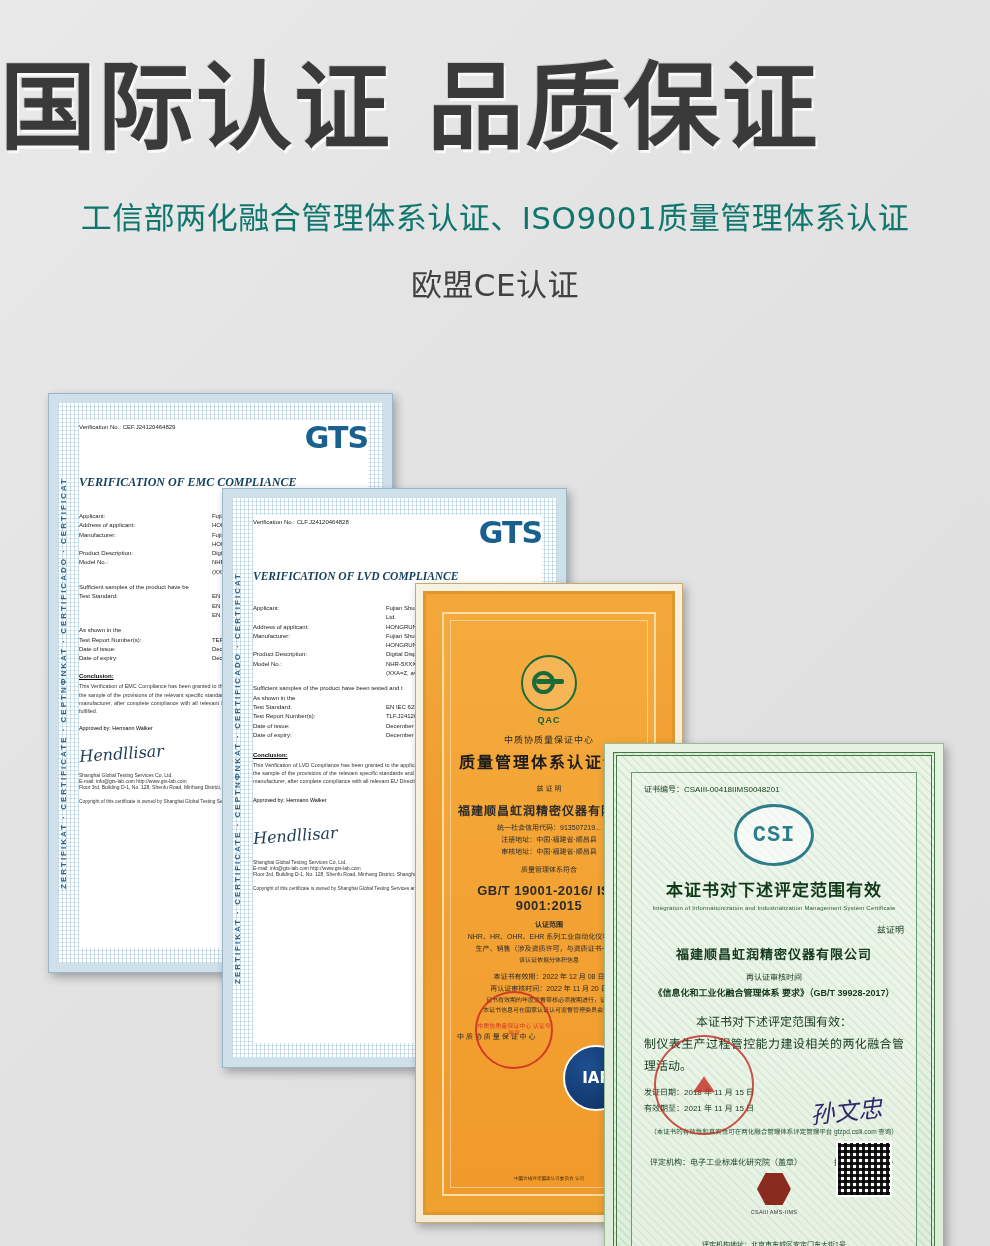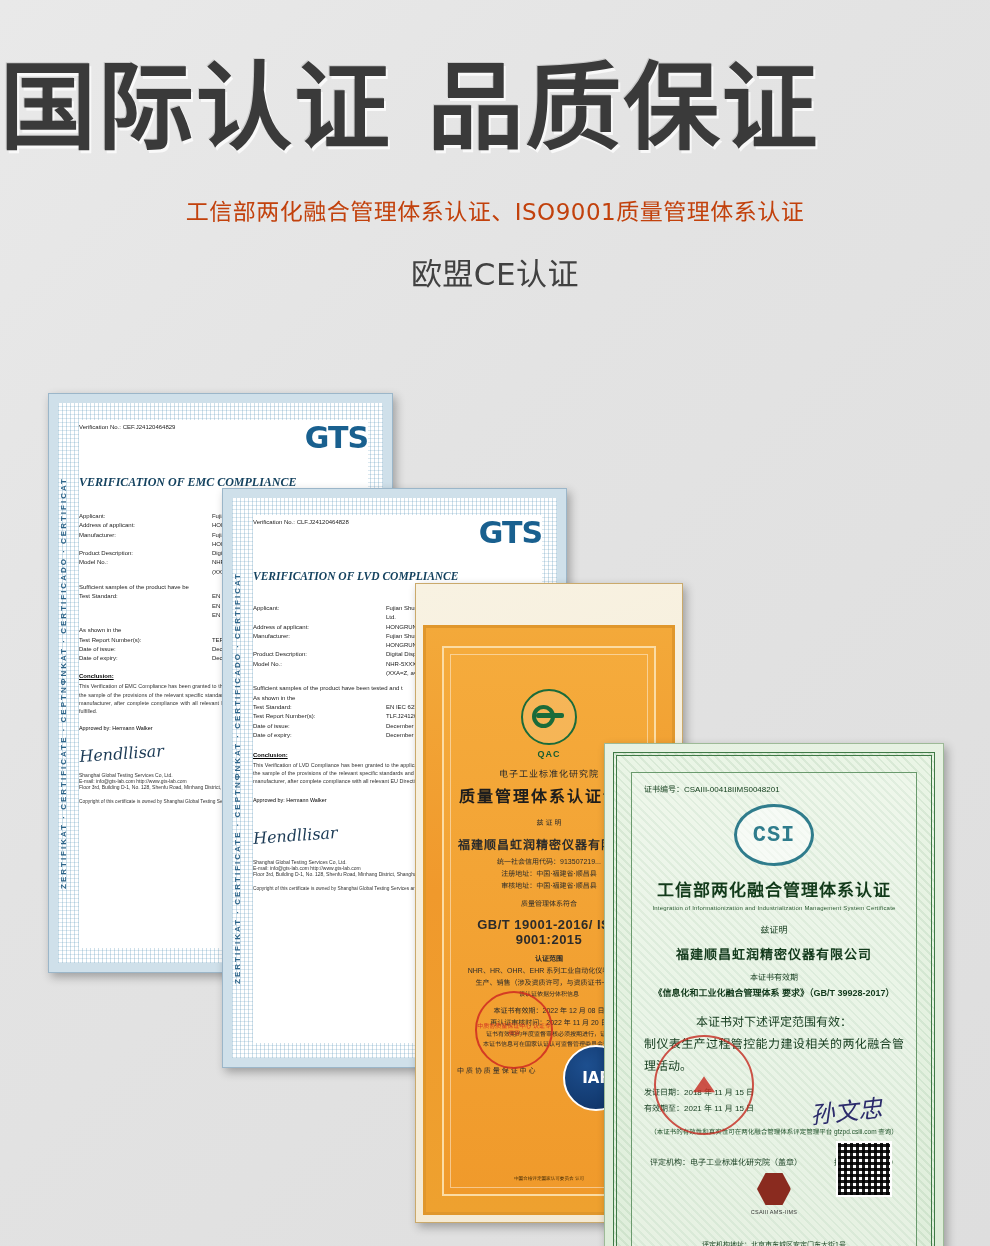--- a/index.html
+++ b/index.html
@@ -27,22 +27,22 @@
     line-height: 1.05;
     font-weight: bold;
     letter-spacing: 2px;
     color: #3a3a3a;
     text-shadow: 2px 3px 0 rgba(255,255,255,0.75), -1px -1px 0 rgba(120,120,120,0.25);
     font-family: "DejaVu Sans", "Liberation Sans", sans-serif;
   }
   .subline {
     text-align: center;
     margin-top: 34px;
-    font-size: 23px;
-    color: #c2410c;
+    font-size: 31px;
+    color: #0f766e;
     letter-spacing: 0.5px;
     font-family: "DejaVu Sans", "Liberation Sans", sans-serif;
   }
   .subline2 {
     text-align: center;
     margin-top: 22px;
     font-size: 31px;
     color: #414141;
     letter-spacing: 0.5px;
     font-family: "DejaVu Sans", "Liberation Sans", sans-serif;
@@ -152,21 +152,20 @@
     background: linear-gradient(160deg,#f8f2e2 0%, #f4e9d2 100%);
     border: 1px solid #caa96b;
   }
   .qac-outer {
     position: absolute;
     inset: 7px;
     border: 3px solid #e0972c;
     box-sizing: border-box;
     background:
       linear-gradient(180deg, #f3a93a 0%, #f0992c 45%, #eea12f 100%);
-    margin-top: 34px;
   }
   .qac-inner {
     position: absolute;
     inset: 18px 16px 16px 16px;
     border: 2px solid #fbdca4;
     box-sizing: border-box;
     background: linear-gradient(180deg,#f5ab3c 0%, #f09a2b 100%);
     overflow: hidden;
   }
   .qac-pad {
@@ -284,21 +283,21 @@
     letter-spacing: 1px;
     color: #123a1a;
   }
   .csi-sub {
     text-align: center;
     font-size: 6px;
     color: #2a5a31;
     margin-top: 4px;
     letter-spacing: .2px;
   }
-  .csi-mid { text-align: center; font-size: 9px; margin-top: 12px;}
+  .csi-mid { text-align: right; font-size: 9px; margin-top: 12px;}
   .csi-company { text-align:center; font-size: 13px; font-weight: bold; margin-top: 8px; letter-spacing: 1px;}
   .csi-line { text-align:center; font-size: 8px; margin-top: 8px; }
   .csi-line2 { text-align:center; font-size: 9px; margin-top: 4px; font-weight: bold;}
   .csi-body { font-size: 12px; line-height: 1.85; margin-top: 12px; text-align: justify; }
   .csi-dates { font-size: 8px; line-height: 1.8; margin-top: 8px; }
   .csi-note { font-size: 6.5px; margin-top: 10px; text-align:center; color:#20522a;}
   .csi-redstamp {
     position: absolute;
     left: 22px; bottom: 120px;
     width: 96px; height: 96px;
@@ -534,21 +533,21 @@
         <div class="para" style="margin-top:8px; font-size:4.8px;">Copyright of this certificate is owned by Shanghai Global Testing Services and with the prior approval of the General Manager.</div>
       </div>
     </div>
 
     <div class="cert cert-qac" style="left:415px; top:195px; width:268px; height:640px;">
       <div class="qac-outer">
         <div class="qac-inner">
           <div class="qac-pad">
             <div class="qac-logo"></div>
             <div style="font-size:9px; font-weight:bold; letter-spacing:1px; color:#155c31; margin-top:-2px;">QAC</div>
-            <div class="qac-h1" style="margin-top:8px;">电子工业标准化研究院</div>
+            <div class="qac-h1" style="margin-top:8px;">中质协质量保证中心</div>
             <div class="qac-h2">质量管理体系认证证书</div>
             <div class="qac-sm">兹 证 明</div>
             <div class="qac-name">福建顺昌虹润精密仪器有限公司</div>
             <div class="qac-sm">统一社会信用代码：913507219...</div>
             <div class="qac-sm">注册地址：中国·福建省·顺昌县</div>
             <div class="qac-sm">审核地址：中国·福建省·顺昌县</div>
             <div class="qac-sm" style="margin-top:6px;">质量管理体系符合</div>
             <div class="qac-std">GB/T 19001-2016/ ISO 9001:2015</div>
             <div class="qac-sm" style="font-weight:bold;">认证范围</div>
             <div class="qac-sm">NHR、HR、OHR、EHR 系列工业自动化仪表的设计</div>
@@ -574,25 +573,25 @@
       </div>
     </div>
 
     <div class="cert cert-csi" style="left:604px; top:355px; width:340px; height:540px;">
       <div class="csi-frame">
         <div class="csi-inner">
           <div class="csi-no">
             <span>证书编号：</span><span>CSAIII-00418IIMS0048201</span>
           </div>
           <div class="csi-logo">CSI</div>
-          <div class="csi-title">工信部两化融合管理体系认证</div>
+          <div class="csi-title">本证书对下述评定范围有效</div>
           <div class="csi-sub">Integration of Informationization and Industrialization Management System Certificate</div>
           <div class="csi-mid">兹证明</div>
           <div class="csi-company">福建顺昌虹润精密仪器有限公司</div>
-          <div class="csi-line">本证书有效期</div>
+          <div class="csi-line">再认证审核时间</div>
           <div class="csi-line2">《信息化和工业化融合管理体系 要求》（GB/T 39928-2017）</div>
           <div class="csi-body" style="text-align:center;">本证书对下述评定范围有效：</div>
           <div class="csi-body" style="margin-top:0;">制仪表生产过程管控能力建设相关的两化融合管理活动。</div>
           <div class="csi-dates">发证日期：2018 年 11 月 15 日</div>
           <div class="csi-dates" style="margin-top:2px;">有效期至：2021 年 11 月 15 日</div>
           <div class="csi-note">（本证书的有效性和真实性可在两化融合管理体系评定管理平台 gfzpd.csiii.com 查询）</div>
           <div style="display:flex; justify-content:space-between; font-size:8px; margin-top:20px; padding:0 6px;">
             <span>评定机构：电子工业标准化研究院（盖章）</span>
             <span>授权代表（签字）</span>
           </div>

